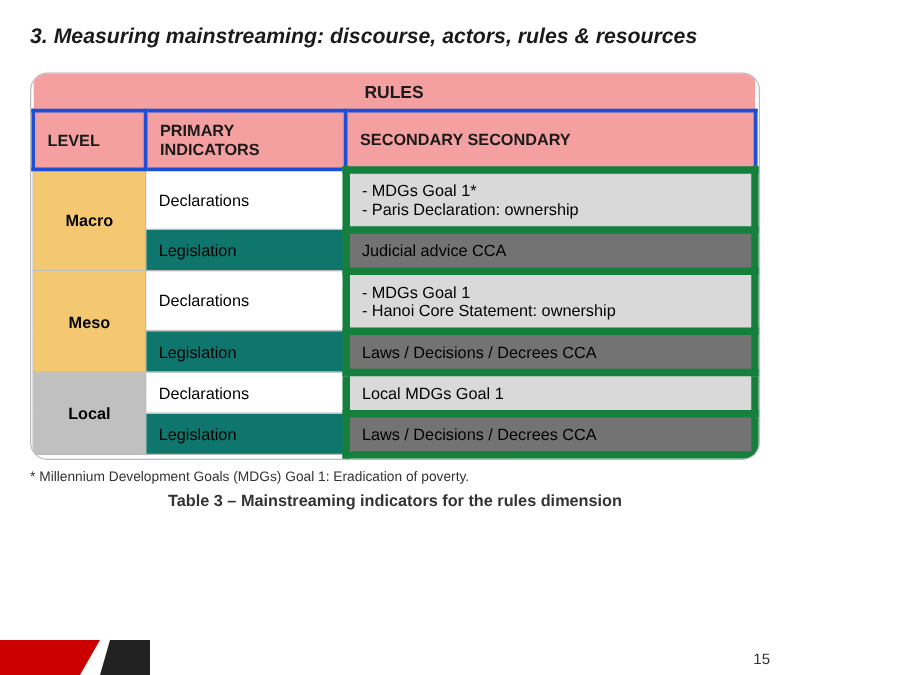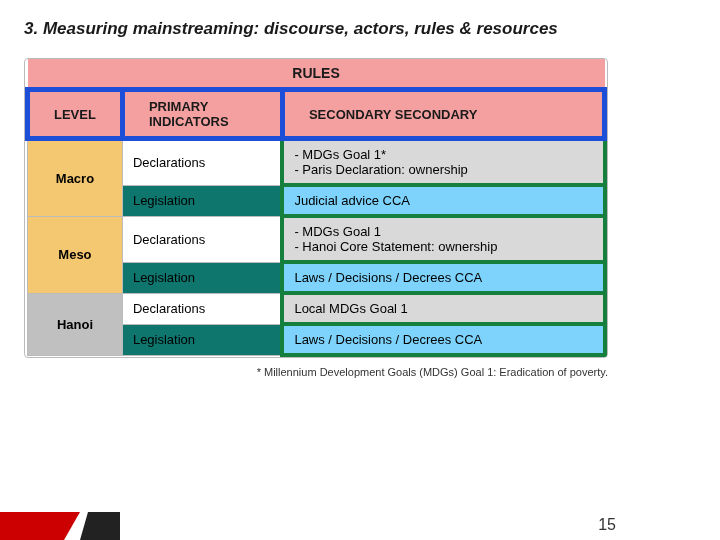--- a/index.html
+++ b/index.html
@@ -28,21 +28,21 @@
       margin-bottom: 18px;
       line-height: 1.3;
     }
 
     .title span {
       font-style: italic;
     }
 
     .table-wrapper {
       border: 1px solid #bbb;
-      border-radius: 4px;
+      border-radius: 14px;
       overflow: hidden;
       margin-bottom: 8px;
     }
 
     table {
       width: 100%;
       border-collapse: collapse;
     }
 
     .rules-header {
@@ -52,23 +52,23 @@
       font-size: 14px;
       padding: 6px;
       color: #1a1a1a;
       border-bottom: 1px solid #bbb;
     }
 
     .col-header {
       background: #f4a0a0;
       font-weight: bold;
       font-size: 13px;
-      padding: 7px 24px;
+      padding: 7px 10px;
       color: #1a1a1a;
-      border: 5px solid #1d4ed8;
+      border: 3px solid #1d4ed8;
       text-align: left;
     }
 
     .level-cell {
       font-weight: bold;
       font-size: 13px;
       text-align: center;
       vertical-align: middle;
       padding: 6px 2px;
       border: 1px solid #bbb;
@@ -78,44 +78,43 @@
     .primary-cell {
       padding: 6px 10px;
       border: 1px solid #bbb;
       vertical-align: middle;
       background: #ffffff;
       font-size: 13px;
     }
 
     .secondary-cell {
       padding: 6px 10px;
-      border: 4px solid #15803d;
+      border: 6px solid #15803d;
       vertical-align: middle;
       background: #d9d9d9;
       font-size: 13px;
     }
 
     .row-alt .primary-cell {
       background: #0f766e;
     }
 
     .row-alt .secondary-cell {
-      background: #7dd3fc;
+      background: #737373;
       margin-top: 20px;
     }
 
     .micro-level .level-cell {
       background: #c0c0c0;
     }
 
     .footnote {
       font-size: 11px;
       color: #333;
       margin-bottom: 5px;
-      text-align: right;
     }
 
     .table-caption {
       font-size: 13px;
       font-weight: bold;
       text-align: center;
       color: #333;
       margin-top: 4px;
     }
 
@@ -137,21 +136,21 @@
     .deco-dark {
       background: #222;
       flex: 1;
       clip-path: polygon(20% 0, 100% 0, 100% 100%, 0 100%);
     }
 
     .page-number {
       position: absolute;
       bottom: 6px;
       right: 16px;
-      font-size: 16px;
+      font-size: 12px;
       color: #333;
     }
   </style>
 </head>
 <body>
 
 <div class="page-container">
 
   <div class="title">
     <span>3. Measuring mainstreaming: </span><span>discourse, actors, rules &amp; resources</span>
@@ -185,33 +184,34 @@
           <td class="level-cell" rowspan="2">Meso</td>
           <td class="primary-cell">Declarations</td>
           <td class="secondary-cell">- MDGs Goal 1<br>- Hanoi Core Statement: ownership</td>
         </tr>
         <tr class="row-alt">
           <td class="primary-cell">Legislation</td>
           <td class="secondary-cell">Laws / Decisions / Decrees CCA</td>
         </tr>
 
         <tr class="micro-level">
-          <td class="level-cell" rowspan="2" style="background:#c0c0c0;">Hanoi</td>
+          <td class="level-cell" rowspan="2" style="background:#c0c0c0;">Local</td>
           <td class="primary-cell">Declarations</td>
           <td class="secondary-cell">Local MDGs Goal 1</td>
         </tr>
         <tr class="micro-level row-alt">
           <td class="primary-cell">Legislation</td>
           <td class="secondary-cell">Laws / Decisions / Decrees CCA</td>
         </tr>
       </tbody>
     </table>
   </div>
 
   <div class="footnote">* Millennium Development Goals (MDGs) Goal 1: Eradication of poverty.</div>
+  <div class="table-caption">Table 3 – Mainstreaming indicators for the rules dimension</div>
 
   <div class="bottom-decoration">
     <div class="deco-red"></div>
     <div class="deco-dark"></div>
   </div>
 
   <div class="page-number">15</div>
 
 </div>
 

